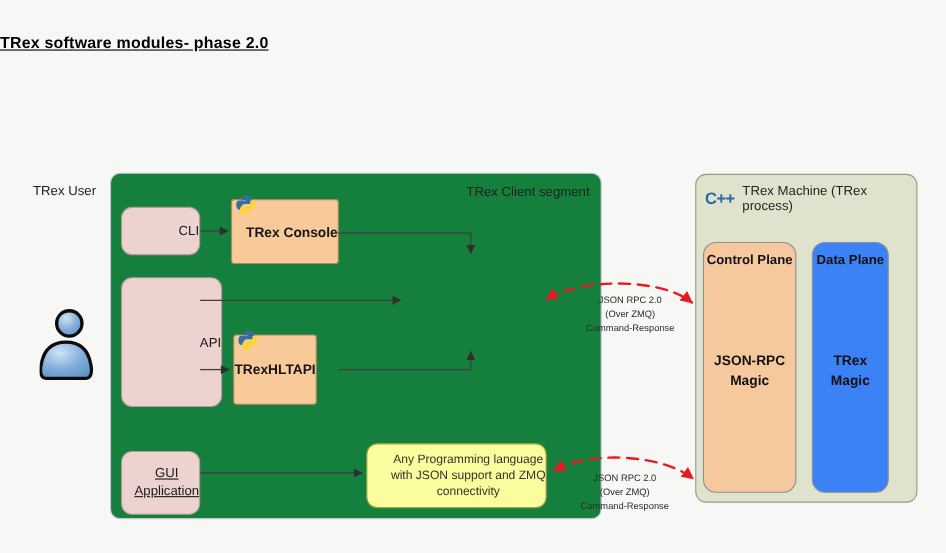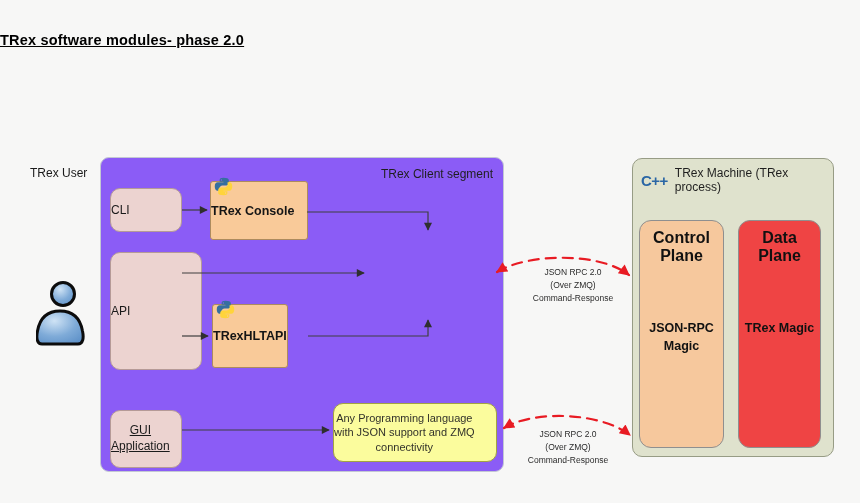--- a/index.html
+++ b/index.html
@@ -11,52 +11,52 @@
   }
   .abs{position:absolute;}
   #title{
     left:0;right:0;top:32px;text-align:left;
     font-size:14.5px;font-weight:700;text-decoration:underline;letter-spacing:.2px;color:#000;
   }
   #user-label{left:30px;top:166px;font-size:12px;color:#1a1a1a;}
   
   #client-box{
     left:100px;top:157px;width:402px;height:313px;
-    background:#8b5cf6;border:1px solid #c3c8d3;border-radius:9px;
+    background:#15803d;border:1px solid #c3c8d3;border-radius:9px;padding-left:43px;
   }
   #client-label{right:10px;top:9px;font-size:12px;color:#1f1f1f;position:absolute;}
   #machine-box{
     left:632px;top:158px;width:200px;height:297px;
     background:#dfe2cd;border:1px solid #979c85;border-radius:10px;
   }
   #machine-header{position:absolute;left:8px;top:7px;display:flex;align-items:center;gap:7px;}
   #cpp-logo{color:#2a66a5;font-weight:700;font-size:15px;letter-spacing:-.5px;}
   #machine-label{font-size:12px;color:#1f1f1f;}
   
-  .node{display:flex;align-items:center;justify-content:flex-start;text-align:center;box-sizing:border-box;}
+  .node{display:flex;align-items:center;justify-content:flex-end;text-align:center;box-sizing:border-box;}
   .pink{background:#ecd3d0;border:1px solid #b59a97;border-radius:10px;font-size:12px;color:#1a1a1a;}
   .orange{background:#f9ca99;border:1px solid #ad8b5e;border-radius:3px;font-weight:700;font-size:12.5px;color:#151515;}
   .ml{white-space:pre-line;line-height:1.3;}
   #cli-box{left:110px;top:188px;width:72px;height:44px;}
   #api-box{left:110px;top:252px;width:92px;height:118px;}
   #gui-box{left:110px;top:410px;width:72px;height:58px;text-decoration:underline;}
   #console-box{left:210px;top:181px;width:98px;height:59px;}
   #hltapi-box{left:212px;top:304px;width:76px;height:64px;}
   #stateless-box{left:368px;top:234px;width:122px;height:81px;line-height:1.35;}
   #anylang-box{
     left:333px;top:403px;width:164px;height:59px;
     background:#fbfc9d;border:1px solid #a2a342;border-radius:10px;
     font-size:11px;color:#33332b;line-height:1.35;
   }
   .py-icon{position:absolute;left:2px;top:-6px;width:21px;height:21px;}
   
   .plane{position:absolute;top:61px;height:228px;border:1px solid #8f8f8f;border-radius:12px;box-sizing:border-box;}
   #control-plane{left:6px;width:85px;background:#f6c89d;}
-  #data-plane{left:105px;width:83px;background:#ef4444;}
-  .plane-label{position:absolute;left:0;right:0;top:8px;text-align:center;font-weight:700;font-size:16px;color:#111;}
+  #data-plane{left:105px;width:70px;background:#3b82f6;}
+  .plane-label{position:absolute;left:0;right:0;top:8px;text-align:center;font-weight:700;font-size:12px;color:#111;}
   .plane-content{position:absolute;left:0;right:0;top:44%;text-align:center;font-weight:700;font-size:12.5px;color:#111;line-height:1.4;}
   
   .rpc-label{
     width:120px;text-align:center;font-size:8.5px;color:#2b2b2b;
     white-space:pre-line;line-height:1.55;
   }
   #rpc-top-label{left:513px;top:266px;}
   #rpc-bottom-label{left:508px;top:428px;}
   #wires{left:0;top:0;width:860px;height:503px;pointer-events:none;}
   #person{left:36px;top:280px;width:50px;height:66px;}

